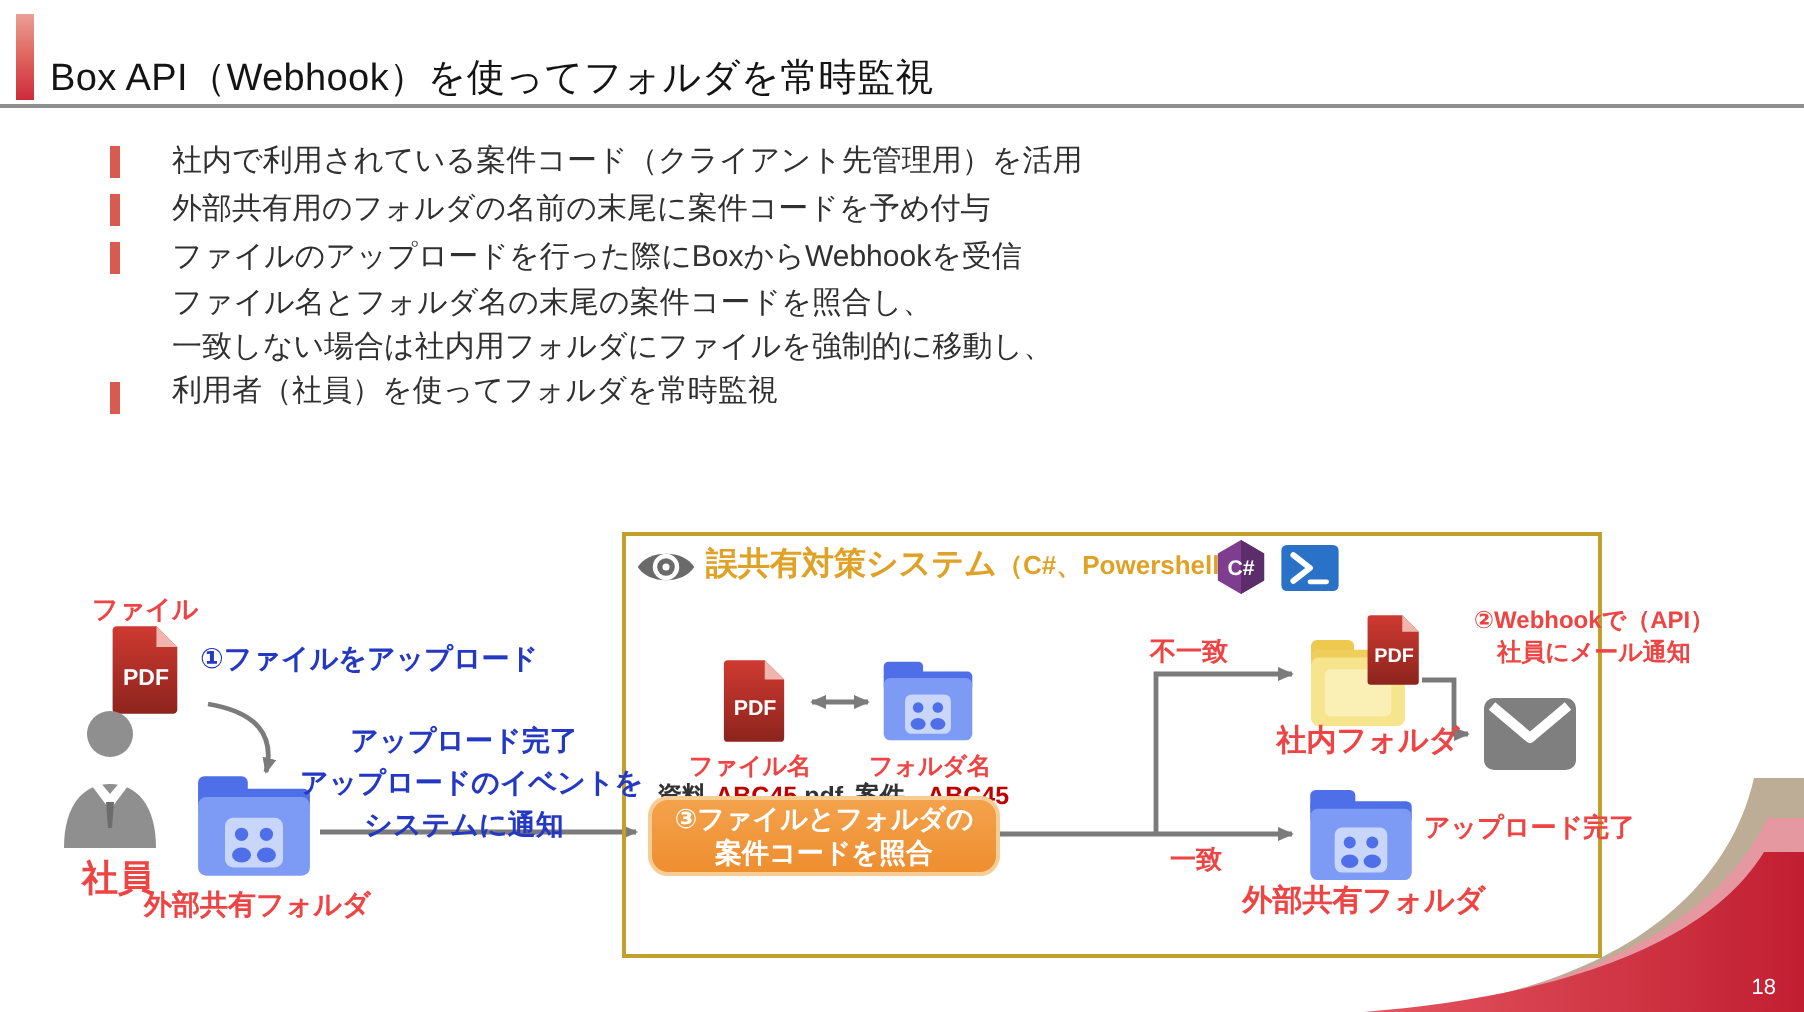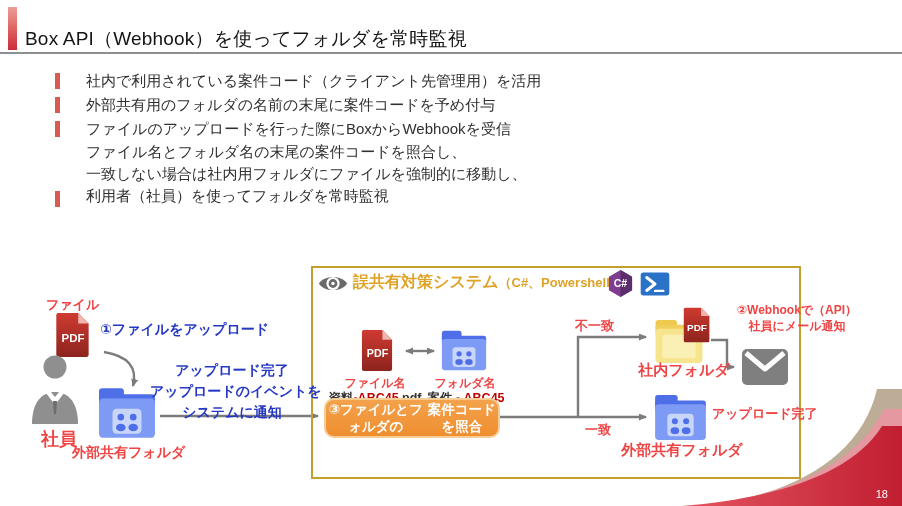--- a/index.html
+++ b/index.html
@@ -35,21 +35,21 @@
   
   .system-box { position:absolute; left:311px; top:266px; width:490px; height:213px;
     border:2px solid #c3a02c; background:transparent; z-index:1; }
   .sys-title { position:absolute; left:353px; top:272px; z-index:2; white-space:nowrap;
     font-size:16px; font-weight:700; color:#dfa226; }
   .sys-title .sub { font-size:13px; }
 
   .orange-box { position:absolute; left:324px; top:398px; width:176px; height:40px; z-index:2;
     border-radius:10px; border:2px solid #f7cd96;
     background:linear-gradient(180deg,#f4a24c,#ee8e2f);
-    display:flex; flex-direction:row; align-items:center; justify-content:center;
+    display:flex; flex-direction:column; align-items:center; justify-content:center;
     color:#ffffff; font-weight:700; font-size:13.5px; line-height:17px; text-align:center; }
 
   .name-cap { font-size:12px; text-align:center; }
   .name-val { font-size:12.5px; color:#333333; font-weight:600; text-align:center; white-space:nowrap; }
   .code-red { color:#c00000; font-weight:700; }
 
   .small-note { font-size:12px; line-height:16px; text-align:center; }
   .page-number { position:absolute; right:14px; bottom:6px; z-index:4; color:#ffffff; font-size:11px; }
 
   .swoosh { position:absolute; right:0; bottom:0; z-index:3; pointer-events:none; }

